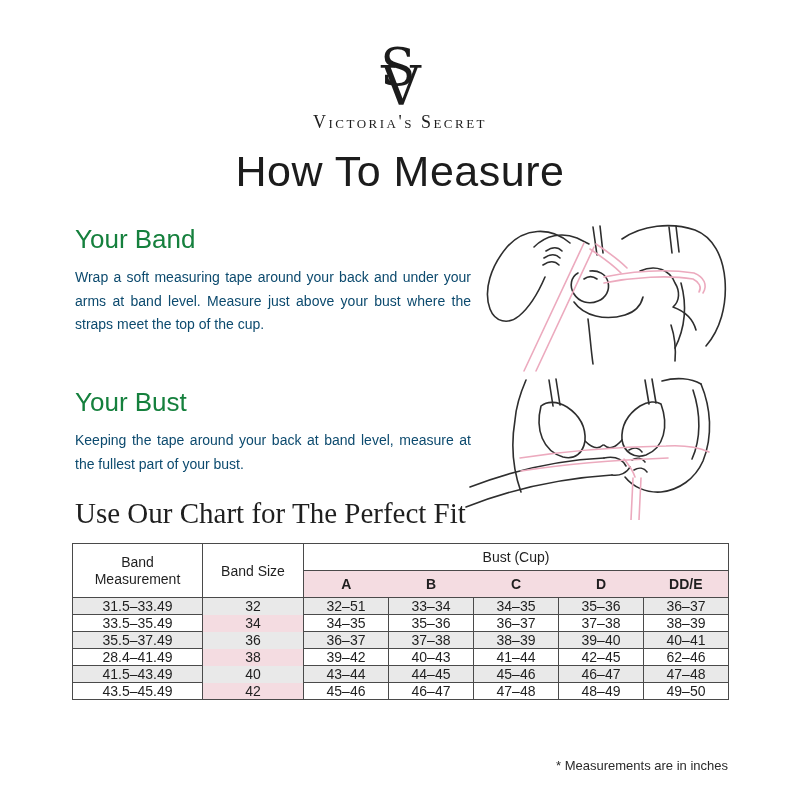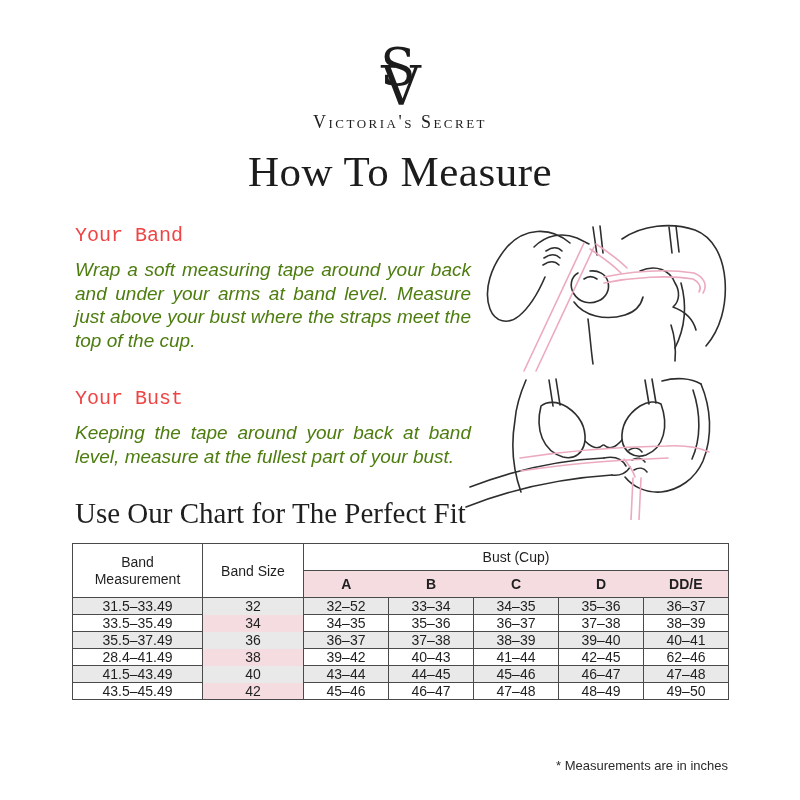--- a/index.html
+++ b/index.html
@@ -19,43 +19,42 @@
   .brand-name {
     margin-top: 4px;
     font-family: "Liberation Serif", serif;
     font-variant: small-caps;
     font-size: 18px;
     letter-spacing: 2.5px;
     color: #1d1d1d;
   }
   .page-title {
     margin-top: 14px;
-    font-family: Liberation Serif, serif;
+    font-family: Liberation Sans, sans-serif;
     font-weight: 400;
     font-size: 43px;
     letter-spacing: 0.5px;
     color: #1c1c1c;
   }
   
   .section { position: absolute; width: 396px; }
   .section-band { left: 75px; top: 224px; }
   .section-bust { left: 75px; top: 387px; }
   .section h2 {
-    font-family: Liberation Mono, monospace;
+    font-family: Liberation Sans, sans-serif;
     font-weight: 400;
-    font-size: 20px;
-    color: #ef4444;
+    font-size: 26px;
+    color: #15803d;
     margin-bottom: 11px;
   }
   .section p {
-    font-size: 19px;
+    font-size: 14px;
     line-height: 23.5px;
     text-align: justify;
-    color: #4d7c0f;
-    font-style: italic;
+    color: #0c4a6e;
   }
   
   .illus { position: absolute; }
   .illus-band { left: 472px; top: 213px; }
   .illus-bust { left: 464px; top: 374px; }
   
   .chart-heading {
     position: absolute; left: 75px; top: 497px;
     font-family: "Liberation Serif", serif;
     font-weight: 400; font-size: 29px; color: #1f1f1f;
@@ -191,21 +190,21 @@
         <th class="cup-letter">B</th>
         <th class="cup-letter">C</th>
         <th class="cup-letter">D</th>
         <th class="cup-letter">DD/E</th>
       </tr>
     </thead>
     <tbody>
         <tr class="striped">
           <td>31.5–33.49</td>
           <td class="band-size-col">32</td>
-          <td>32–52</td>
+          <td>32–51</td>
           <td>33–34</td>
           <td>34–35</td>
           <td>35–36</td>
           <td>36–37</td>
         </tr>
         <tr>
           <td>33.5–35.49</td>
           <td class="band-size-col">34</td>
           <td>34–35</td>
           <td>35–36</td>

